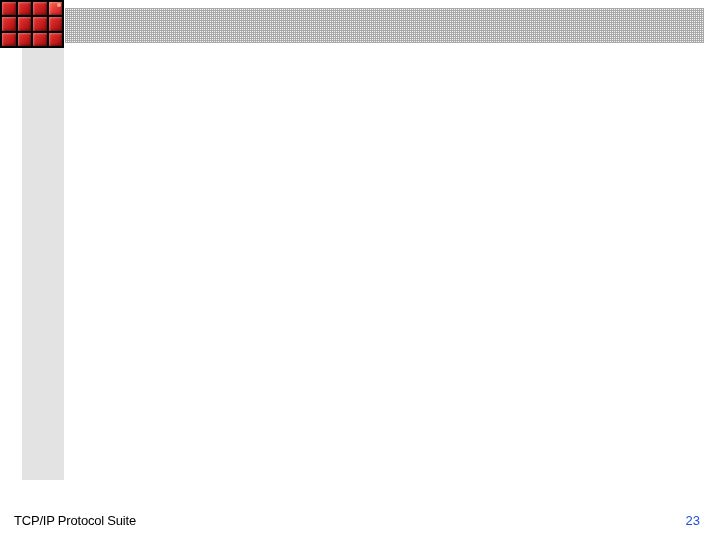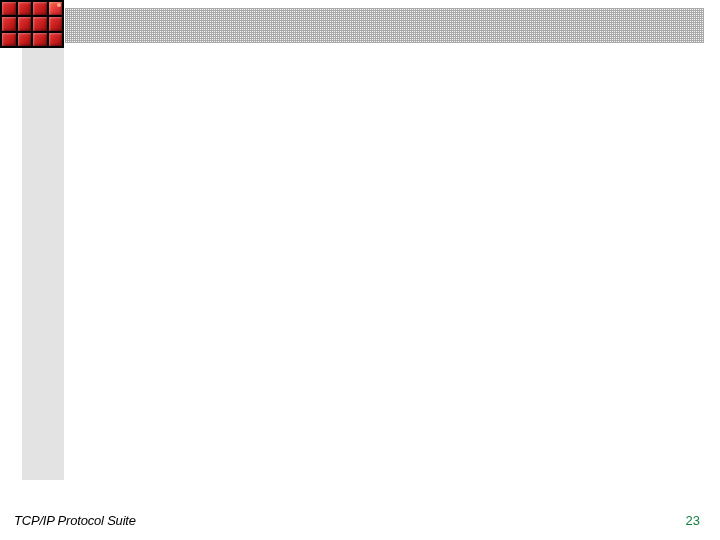--- a/index.html
+++ b/index.html
@@ -69,28 +69,27 @@
   bottom: 48px;
   background: #ffffff;
 }
 .footer-left {
   position: absolute;
   bottom: 12px;
   left: 14px;
   font-size: 13px;
   color: #000000;
   letter-spacing: -0.2px;
-  font-style: italic;
 }
 .footer-right {
   position: absolute;
   bottom: 12px;
   right: 20px;
   font-size: 13px;
-  color: #15803d;
+  color: #1d4ed8;
   margin-top: 8px;
 }
 </style>
 </head>
 <body>
 
 <div class="header-band"></div>
 
 <div class="logo-grid">
   <div class="logo-cell"></div>

